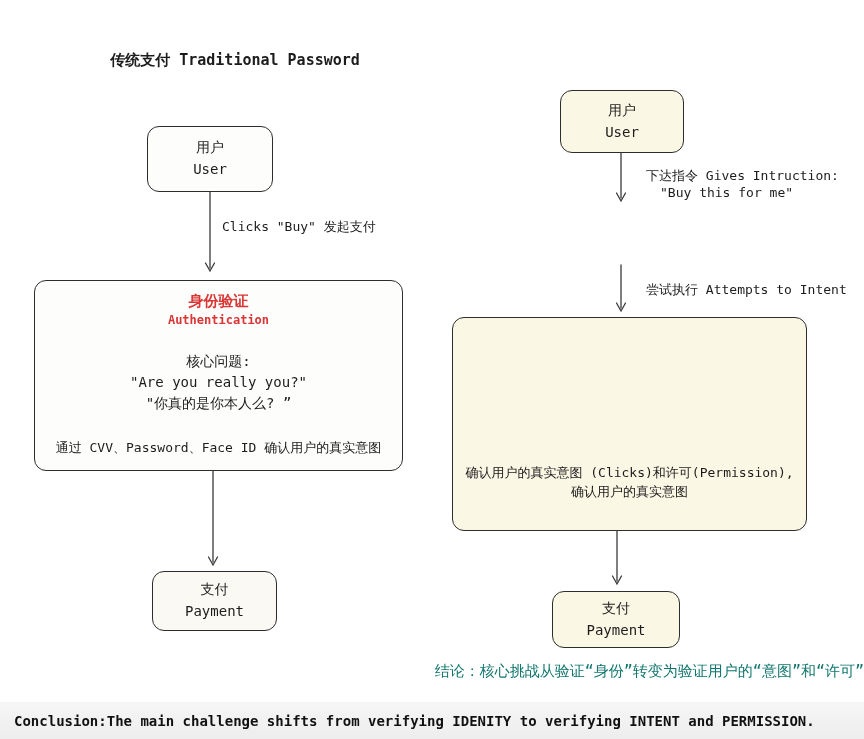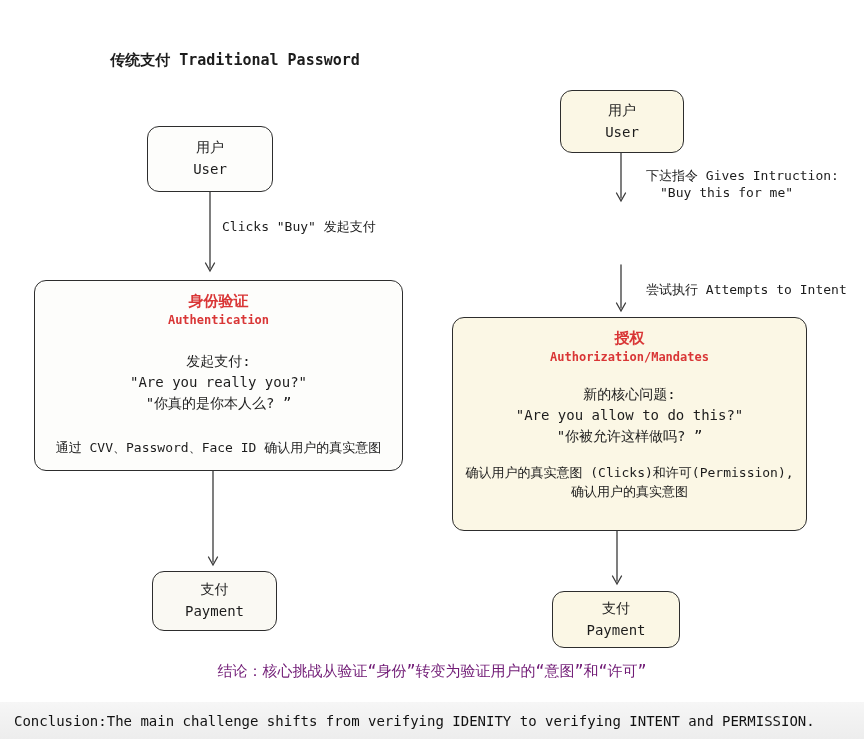--- a/index.html
+++ b/index.html
@@ -46,27 +46,27 @@
   .arrow-label {
     position: absolute; font-size: 13px; text-align: left; line-height: 1.3;
     white-space: nowrap;
   }
   .arrow-label .indent { display: block; margin-left: 14px; }
 
   svg.overlay { position: absolute; inset: 0; pointer-events: none; }
 
   .conclusion-zh {
     position: absolute; top: 662px; left: 0; width: 100%;
-    text-align: center; font-size: 15px; color: #701a75;
+    text-align: right; font-size: 15px; color: #0f766e;
   }
   .footer-band {
     position: absolute; left: 0; top: 702px; width: 864px; height: 37px;
     background: linear-gradient(#f6f6f6, #ededed);
     display: flex; align-items: center; box-sizing: border-box;
-    padding-left: 14px; font-size: 14px; color: #111111;
+    padding-left: 14px; font-size: 14px; color: #111111; font-weight: bold;
   }
   .block { display: block; }
 </style>
 </head>
 <body>
 
 <div class="page">
 
 
   <div class="col-header left">传统支付 Traditional Password</div>
@@ -77,21 +77,21 @@
   </div>
 
   <div class="arrow-label" style="left:222px; top:219px;">Clicks "Buy" 发起支付</div>
 
   <div class="node white big" style="left:34px; top:280px; width:369px; height:191px;">
     <div class="big-title">
       <span class="block zh">身份验证</span>
       <span class="block en">Authentication</span>
     </div>
     <div class="question">
-      <span class="block">发起支付:</span>
+      <span class="block">核心问题:</span>
       <span class="block">"Are you really you?"</span>
       <span class="block">"你真的是你本人么? ”</span>
     </div>
     <div class="box-footer">通过 CVV、Password、Face ID 确认用户的真实意图</div>
   </div>
 
   <div class="node warm" style="left:152px; top:571px; width:125px; height:60px;">
     <span class="block">支付</span>
     <span class="block">Payment</span>
   </div>
@@ -103,29 +103,20 @@
 
   <div class="arrow-label" style="left:646px; top:168px;">
     <span class="block">下达指令 Gives Intruction:</span>
     <span class="indent">"Buy this for me"</span>
   </div>
 
 
   <div class="arrow-label" style="left:646px; top:282px;">尝试执行 Attempts to Intent</div>
 
   <div class="node cream big authz" style="left:452px; top:317px; width:355px; height:214px;">
-    <div class="big-title">
-      <span class="block zh">授权</span>
-      <span class="block en">Authorization/Mandates</span>
-    </div>
-    <div class="question" style="margin-top:18px;">
-      <span class="block">新的核心问题:</span>
-      <span class="block">"Are you allow to do this?"</span>
-      <span class="block">"你被允许这样做吗? ”</span>
-    </div>
     <div class="box-footer">
       <span class="block">确认用户的真实意图 (Clicks)和许可(Permission),</span>
       <span class="block">确认用户的真实意图</span>
     </div>
   </div>
 
   <div class="node cream" style="left:552px; top:591px; width:128px; height:57px;">
     <span class="block">支付</span>
     <span class="block">Payment</span>
   </div>

